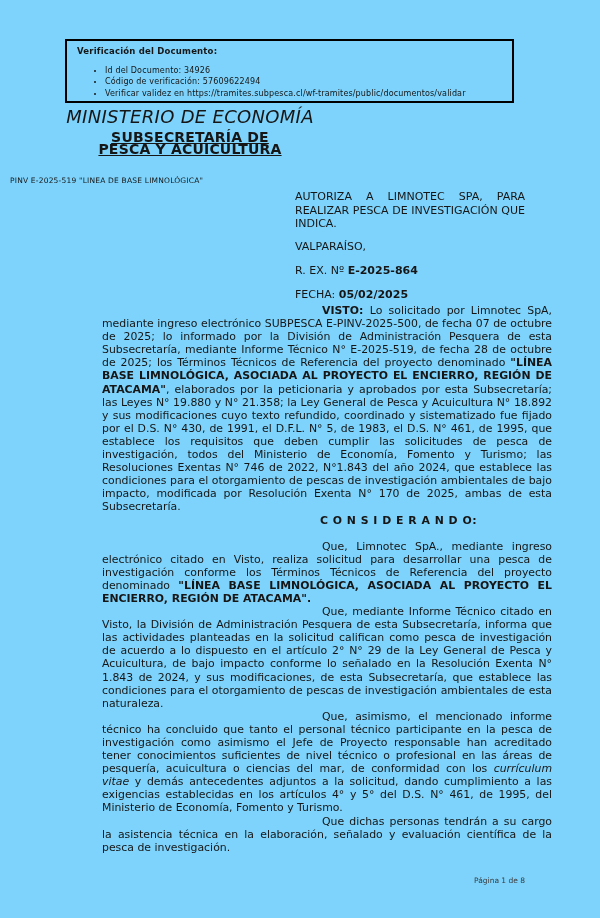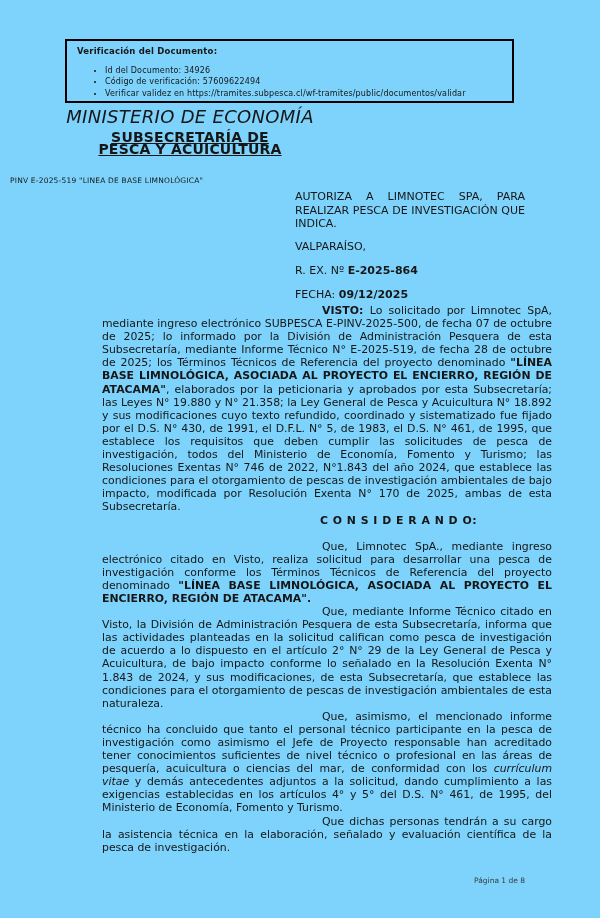--- a/index.html
+++ b/index.html
@@ -56,21 +56,21 @@
   <div class="ministry-block">
     <div class="ministry-line">MINISTERIO DE ECONOMÍA</div>
     <div class="subsec">SUBSECRETARÍA DE PESCA Y ACUICULTURA</div>
   </div>
 
   <div class="pinv">PINV E-2025-519 "LINEA DE BASE LIMNOLÓGICA"</div>
 
   <div class="subject">AUTORIZA A LIMNOTEC SPA, PARA REALIZAR PESCA DE INVESTIGACIÓN QUE INDICA.</div>
   <div class="city">VALPARAÍSO,</div>
   <div class="rex"><span>R. EX. Nº </span><span class="b">E-2025-864</span></div>
-  <div class="fecha"><span>FECHA: </span><span class="b">09/12/2025</span></div>
+  <div class="fecha"><span>FECHA: </span><span class="b">05/02/2025</span></div>
 
   <div class="body">
     <p><span style="font-weight: bold;">VISTO: </span><span>Lo solicitado por Limnotec SpA, mediante ingreso electrónico SUBPESCA E-PINV-2025-500, de fecha 07 de octubre de 2025; lo informado por la División de Administración Pesquera de esta Subsecretaría, mediante Informe Técnico N° E-2025-519, de fecha 28 de octubre de 2025; los Términos Técnicos de Referencia del proyecto denominado </span><span style="font-weight: bold;">"LÍNEA BASE LIMNOLÓGICA, ASOCIADA AL PROYECTO EL ENCIERRO, REGIÓN DE ATACAMA"</span><span>, elaborados por la peticionaria y aprobados por esta Subsecretaría; las Leyes N° 19.880 y N° 21.358; la Ley General de Pesca y Acuicultura N° 18.892 y sus modificaciones cuyo texto refundido, coordinado y sistematizado fue fijado por el D.S. N° 430, de 1991, el D.F.L. N° 5, de 1983, el D.S. N° 461, de 1995, que establece los requisitos que deben cumplir las solicitudes de pesca de investigación, todos del Ministerio de Economía, Fomento y Turismo; las Resoluciones Exentas N° 746 de 2022,  N°1.843 del año 2024, que establece las condiciones para el otorgamiento de pescas de investigación ambientales de bajo impacto, modificada por Resolución Exenta N° 170 de 2025, ambas de esta Subsecretaría.</span></p>
     <p class="heading">C O N S I D E R A N D O:</p>
     <p><span>Que, Limnotec SpA., mediante ingreso electrónico citado en Visto, realiza solicitud para desarrollar una pesca de investigación conforme los Términos Técnicos de Referencia del proyecto denominado </span><span style="font-weight: bold;">"LÍNEA BASE LIMNOLÓGICA, ASOCIADA AL PROYECTO EL ENCIERRO, REGIÓN DE ATACAMA".</span></p>
     <p><span>Que, mediante Informe Técnico citado en Visto, la División de Administración Pesquera de esta Subsecretaría, informa que las actividades planteadas en la solicitud califican como pesca de investigación de acuerdo a lo dispuesto en el artículo 2° N° 29 de la Ley General de Pesca y Acuicultura, de bajo impacto conforme lo señalado en la Resolución Exenta N° 1.843 de 2024, y sus modificaciones, de esta Subsecretaría, que establece las condiciones para el otorgamiento de pescas de investigación ambientales de esta naturaleza.</span></p>
     <p><span>Que, asimismo, el mencionado informe técnico ha concluido que tanto el personal técnico participante en la pesca de investigación como asimismo el Jefe de Proyecto responsable han acreditado tener conocimientos suficientes de nivel técnico o profesional en las áreas de pesquería, acuicultura o ciencias del mar, de conformidad con los </span><span style="font-style: italic;">currículum vitae</span><span> y demás antecedentes adjuntos a la solicitud, dando cumplimiento a las exigencias establecidas en los artículos 4° y 5° del D.S. N° 461, de 1995, del Ministerio de Economía, Fomento y Turismo.</span></p>
     <p><span>Que dichas personas tendrán a su cargo la asistencia técnica en la elaboración, señalado y evaluación científica de la pesca de investigación.</span></p>
   </div>
 

